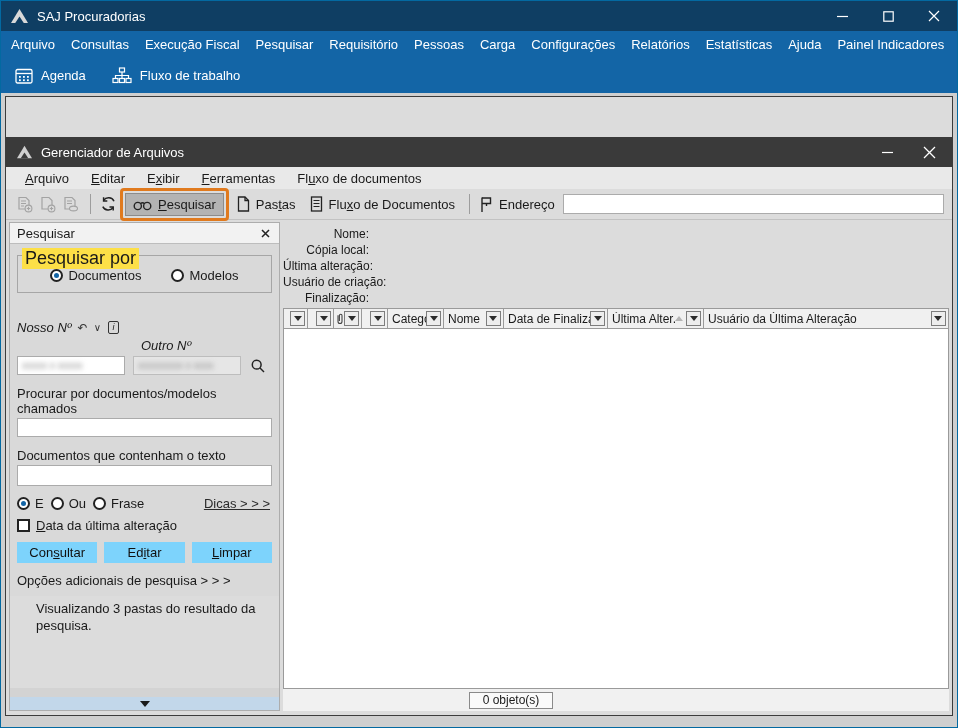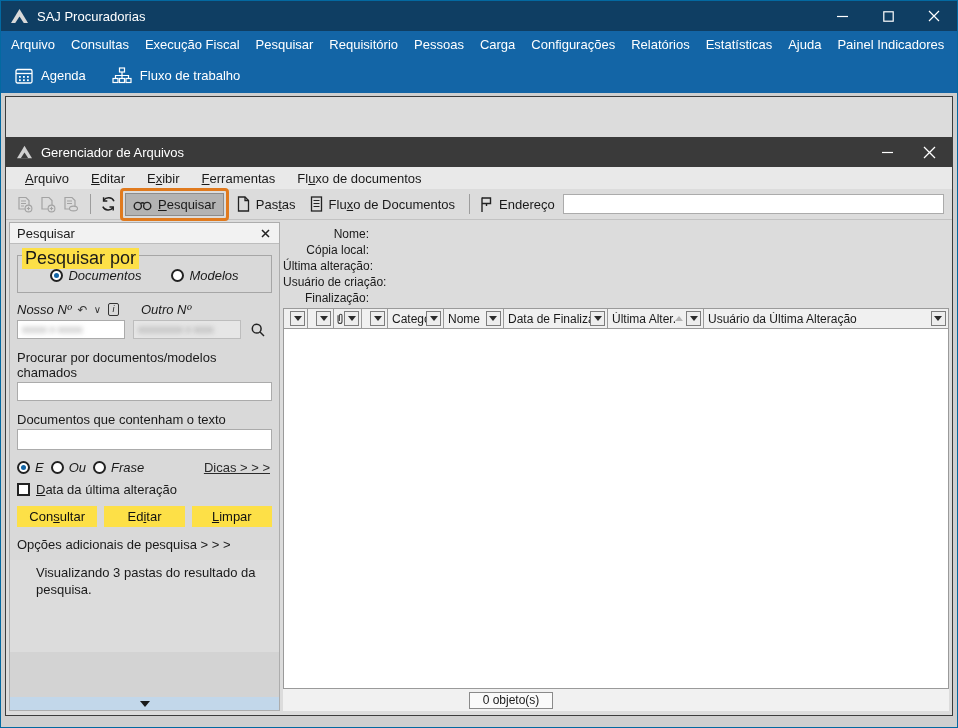--- a/index.html
+++ b/index.html
@@ -66,45 +66,45 @@
 
   
   .search-panel { width:271px; flex:none; display:flex; flex-direction:column; background:#d9d9d9; border:1px solid #adadad; }
   .sp-header { height:21px; background:#f2f2f2; border-bottom:1px solid #bdbdbd; display:flex; align-items:center; padding:0 7px; font-size:13px; color:#1a1a1a; flex:none; }
   .sp-close { margin-left:auto; width:14px; height:14px; display:flex; align-items:center; justify-content:center; }
   .sp-body { flex:1; display:flex; flex-direction:column; padding:5px 7px 0 7px; font-size:13px; color:#1a1a1a; min-height:0; }
 
   .gbox { border:1px solid #a6a6a6; position:relative; margin-top:6px; padding:12px 6px 9px 6px; flex:none; }
   .gbox-legend { position:absolute; top:-8px; left:4px; background:#fde047; padding:0 3px; font-size:18px; }
   .radio-row-center { display:flex; justify-content:center; gap:30px; }
-  .radio-item { display:flex; align-items:center; gap:5px;font-style:italic; }
+  .radio-item { display:flex; align-items:center; gap:5px; }
   .radio { width:13px; height:13px; border:2px solid #222; border-radius:50%; background:#fff; position:relative; flex:none; }
   .radio.sel::after { content:""; position:absolute; inset:2px; border-radius:50%; background:#1365a6; }
 
   .nosso-row { display:flex; align-items:center; margin-top:9px; flex:none;font-style:italic; }
   .mini-ic { font-family:"DejaVu Sans", sans-serif; font-size:12px; color:#333; margin-left:6px; line-height:12px; }
   .info-ic { width:11px; height:13px; border:1px solid #333; border-radius:2px; font-size:9px; display:inline-flex; align-items:flex-start; justify-content:center; margin-left:7px; line-height:11px; }
-  .outro-lbl { margin-left:22px; }
+  .outro-lbl { margin-left:22px;margin-top:36px; }
 
   .inputs-row { display:flex; align-items:center; margin-top:3px; flex:none; }
   .inp { height:19px; border:1px solid #ababab; background:#fff; display:flex; align-items:center; padding:0 4px; overflow:hidden; }
   .inp.w106 { width:108px; }
   .inp.gray { background:#e6e6e6; border-color:#bdbdbd; margin-left:8px; }
   .masked { filter:blur(2.6px); color:#8f8f8f; font-size:10px; white-space:nowrap; }
   .mag { margin-left:9px; display:flex; }
 
   .fld-label { margin-top:11px; flex:none; }
   .inp.full { width:100%; margin-top:2px; flex:none; }
 
   .match-row { display:flex; align-items:center; gap:7px; margin-top:10px; flex:none; }
   .dicas { margin-left:auto; text-decoration:underline; color:#2b2b2b; padding-right:2px; }
   .chk-row { display:flex; align-items:center; gap:6px; margin-top:7px; flex:none; }
   .checkbox { width:13px; height:13px; border:2px solid #222; background:#fff; flex:none; }
   .btn-row { display:flex; gap:7px; margin-top:9px; flex:none; }
-  .pbtn { flex:1; height:21px; background:#fde047; display:flex; align-items:center; justify-content:center; font-size:13px; color:#111; }
+  .pbtn { flex:1; height:21px; background:#7dd3fc; display:flex; align-items:center; justify-content:center; font-size:13px; color:#111; }
   .opcoes { margin-top:10px; flex:none; color:#1a1a1a; }
   .info-area { background:#dcdcdc; margin:8px -7px 0 -7px; padding:4px 14px 6px 26px; min-height:92px; flex:none; line-height:17px; }
   .sp-filler { flex:1; background:#d3d3d3; margin:0 -7px; }
   .sp-scroll { height:13px; background:#c2d7ea; margin:0 -7px; display:flex; align-items:center; justify-content:center; flex:none; }
   .tri-dn-dark { width:0; height:0; border-left:5px solid transparent; border-right:5px solid transparent; border-top:6px solid #1a1a1a; }
 
   
   .right-pane { flex:1; display:flex; flex-direction:column; min-width:0; margin-left:3px; background:#dcdcdc; }
   .details { height:86px; padding-top:4px; flex:none; }
   .drow { display:flex; font-size:12px; height:16px; line-height:16px; color:#1a1a1a; }

